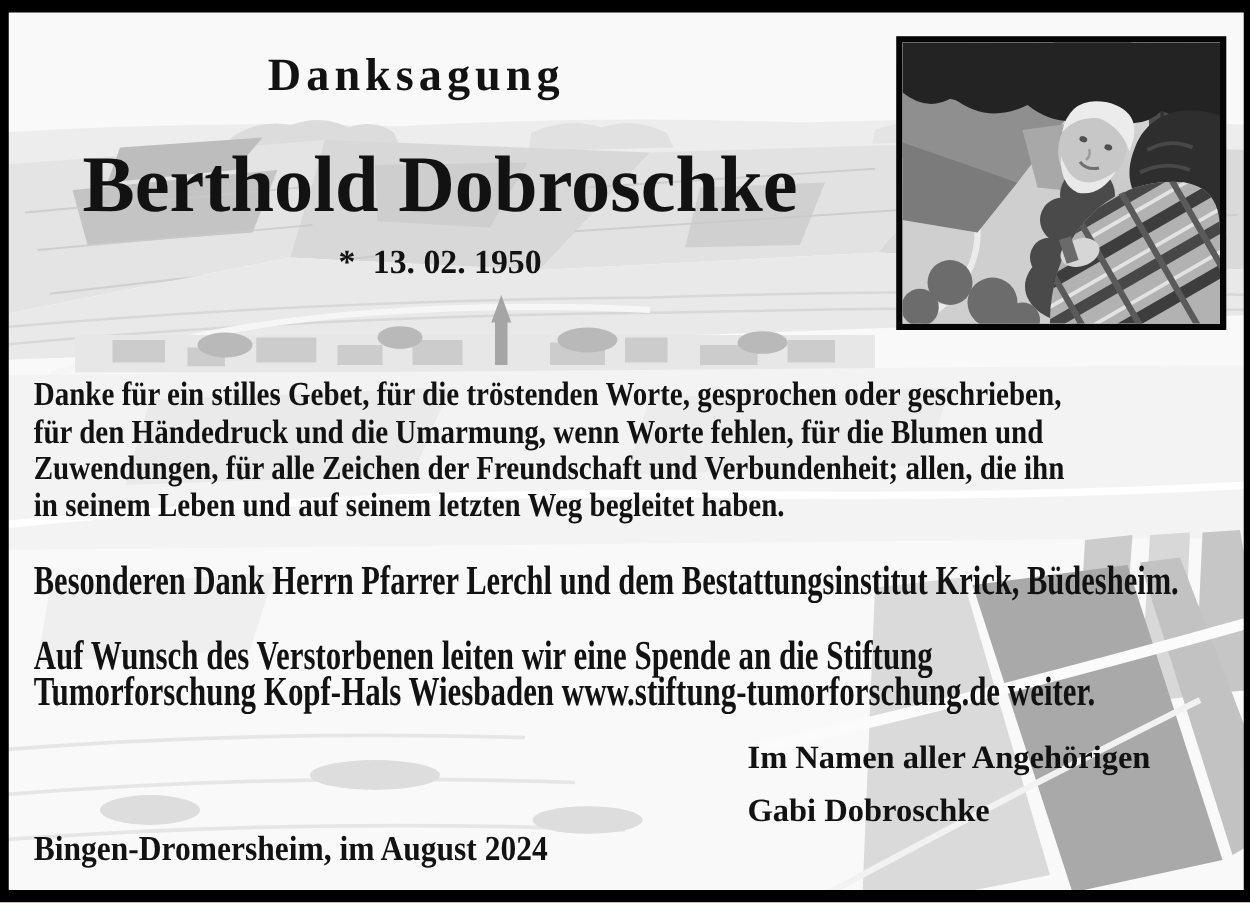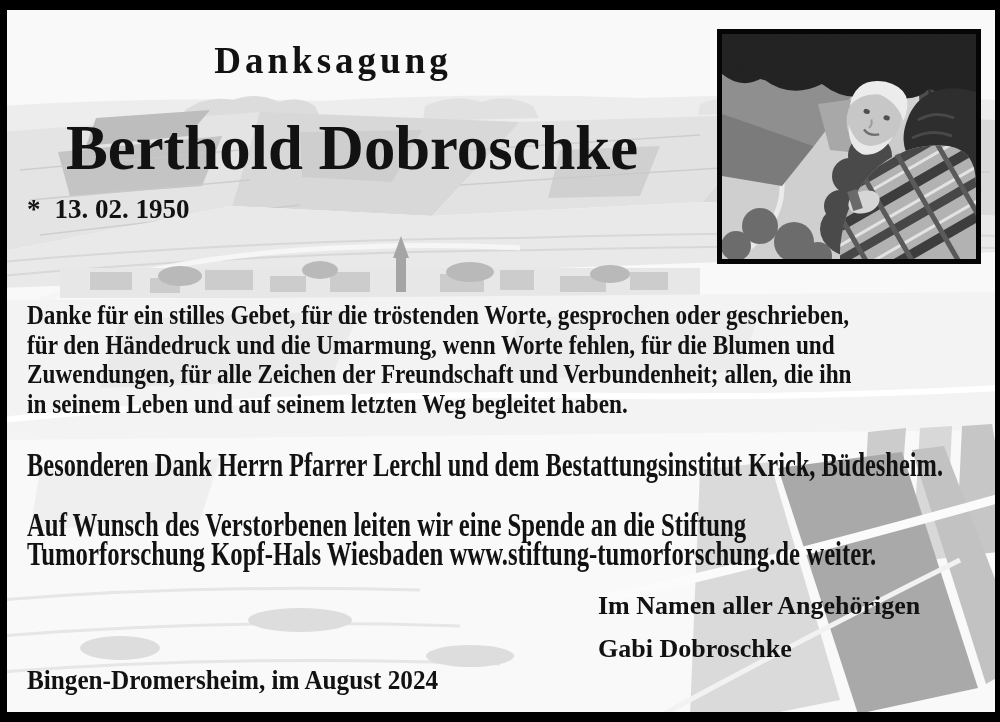--- a/index.html
+++ b/index.html
@@ -27,21 +27,21 @@
     color:#121212;
     white-space:nowrap;
     z-index:20;
     line-height:1.05;
   }
   .center-col{left:27px;text-align:center;}
   #notice-title{top:42px;width:612px;font-size:37px;letter-spacing:4px;}
   #deceased-name{top:114px;width:650px;font-size:64px;transform:scaleX(0.98);transform-origin:center top;}
   #dates-row{
     position:absolute;left:27px;top:194px;width:650px;
-    display:flex;justify-content:space-between;gap:70px;
+    display:flex;justify-content:center;gap:70px;
     z-index:20;
   }
   .date-group{
     font-weight:bold;color:#121212;font-size:27px;white-space:nowrap;
   }
   .date-symbol{display:inline-block;margin-right:14px;}
   #photo-frame{
     position:absolute;left:717px;top:29px;width:264px;height:235px;
     border:5px solid #050505;box-sizing:border-box;
     background:#c9c9c9;z-index:20;

